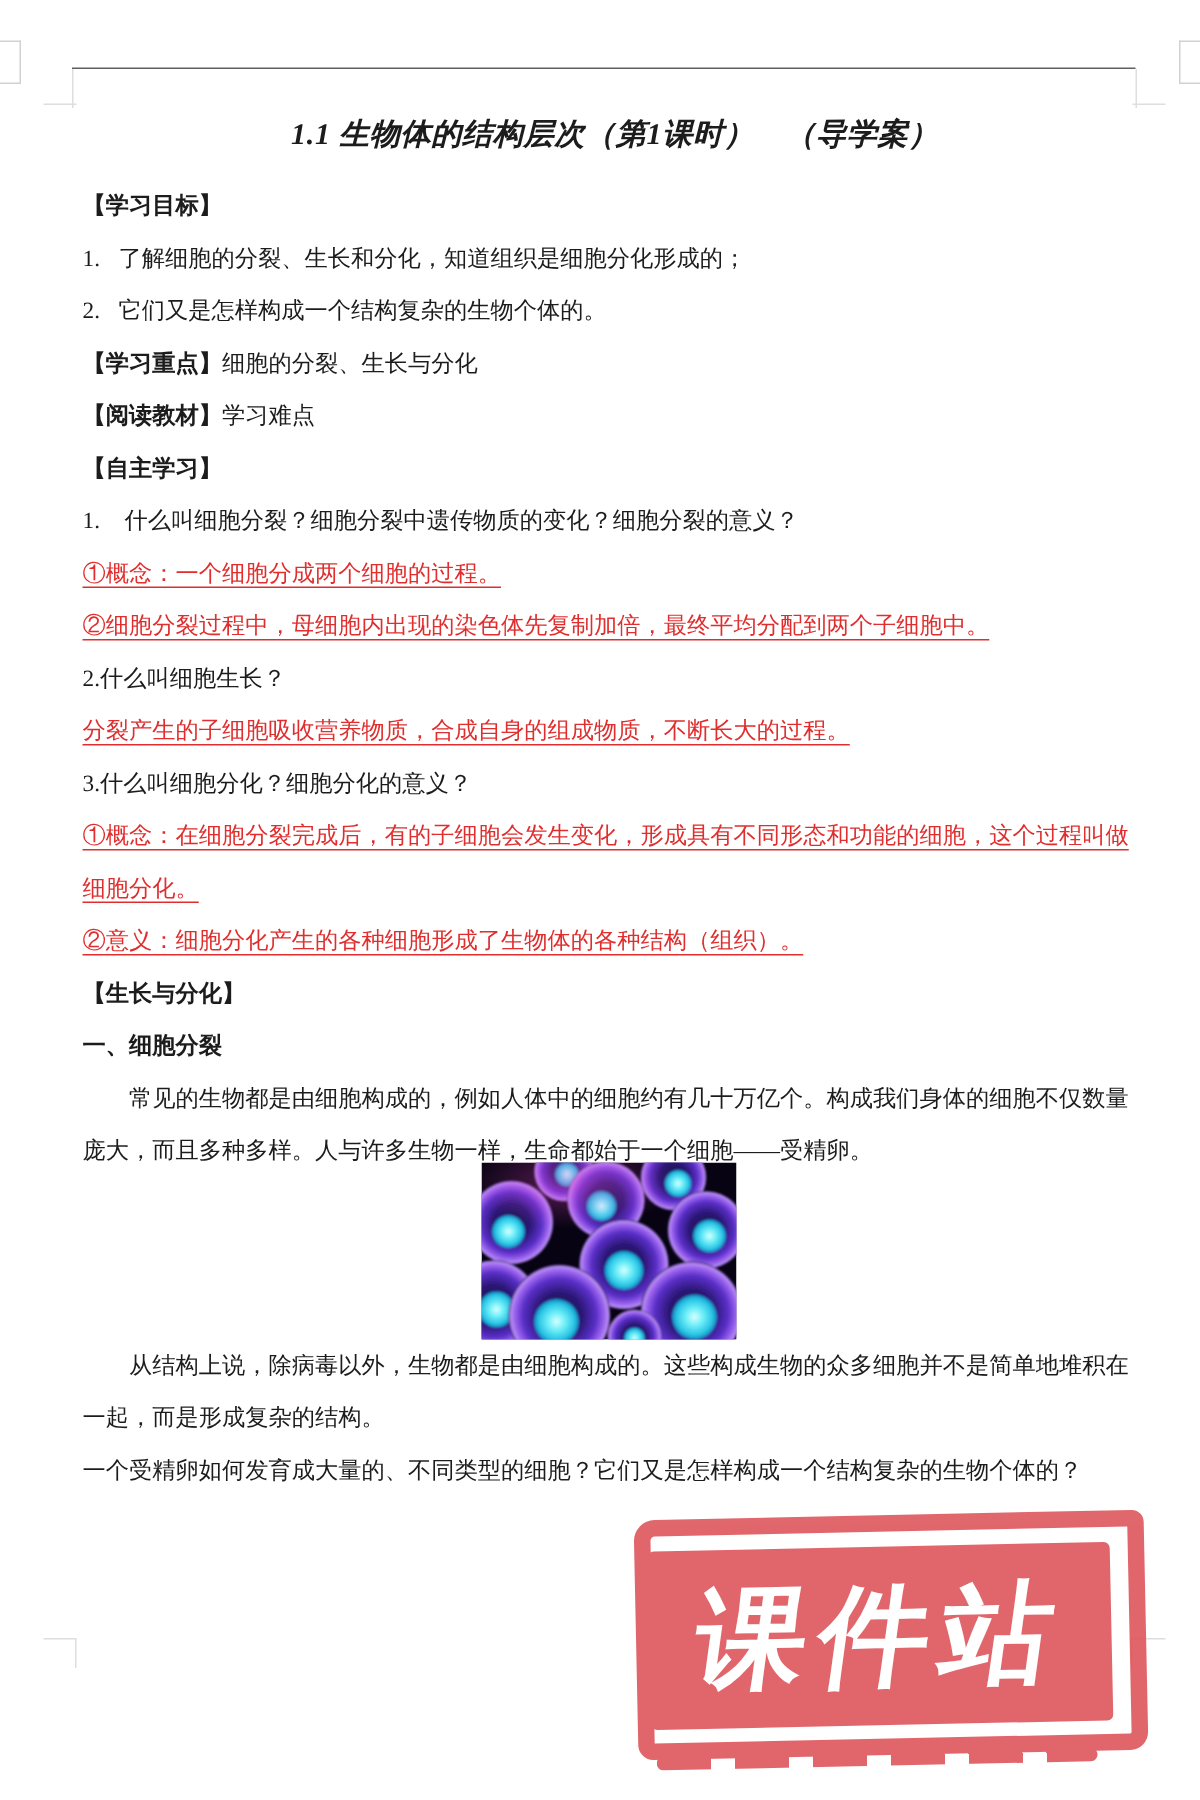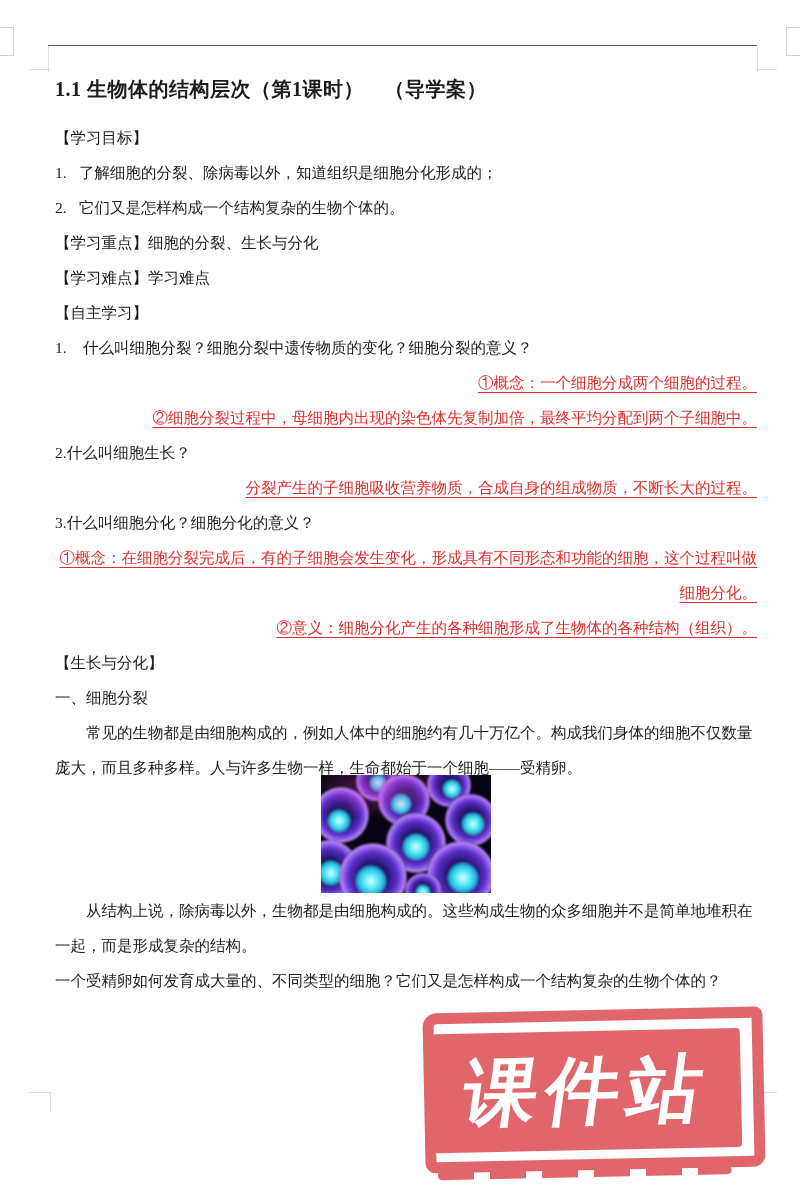--- a/index.html
+++ b/index.html
@@ -4,26 +4,26 @@
 <style>
   html,body{margin:0;padding:0;width:800px;height:1200px;overflow:hidden;background:#ffffff;}
   body{position:relative;font-family:"Liberation Serif","DejaVu Serif",serif;color:#1c1c1c;}
   .page{position:absolute;inset:0;background:#fff;}
   
   .topline{position:absolute;left:48px;top:45px;width:709px;height:1px;background:#5f5f5f;}
   .guide{position:absolute;background:#dedede;}
   .corner-box{position:absolute;top:27px;width:15px;height:27px;border:1px solid #d2d2d2;}
   .corner-box.left{left:-2px;border-left:none;}
   .corner-box.right{right:-2px;border-right:none;}
-  .title{position:absolute;top:76px;left:55px;width:710px;margin:0;text-align:left;
-         font-size:20px;font-weight:bold;letter-spacing:.5px;}
+  .title{position:absolute;top:76px;left:55px;width:710px;margin:0;text-align:center;
+         font-size:20px;font-weight:bold;letter-spacing:.5px;font-style:italic;}
   .doc{position:absolute;top:120px;left:55px;width:702px;font-size:15.5px;line-height:35px;z-index:1;}
   .doc p{margin:0;padding:0;}
-  .bold{font-weight:normal;font-family:"Liberation Sans","DejaVu Sans",sans-serif;}
-  .red{color:#e02e2e;text-decoration:underline;text-underline-offset:4px;text-decoration-thickness:1px;text-align:right;}
+  .bold{font-weight:bold;font-family:"Liberation Sans","DejaVu Sans",sans-serif;}
+  .red{color:#e02e2e;text-decoration:underline;text-underline-offset:4px;text-decoration-thickness:1px;}
   .listitem{padding-left:33px;}
   .listitem .num{display:inline-block;width:24px;}
   .num1{display:inline-block;width:28px;}
   .ind{text-indent:2em;}
   .grp2{margin-top:18px;}
   .figure{height:118px;margin-top:-10px;display:flex;justify-content:center;}
   .figure svg{width:170px;height:118px;display:block;}
   
   .stamp{position:absolute;left:424px;top:1010px;width:340px;height:160px;
          transform:rotate(-1.2deg);opacity:.9;z-index:3;}
@@ -51,27 +51,27 @@
   <div class="guide" style="left:50px;top:1092px;width:1px;height:20px;"></div>
   <div class="guide" style="left:755px;top:1092px;width:22px;height:1px;"></div>
   <div class="guide" style="left:754px;top:1092px;width:1px;height:20px;"></div>
 
   <h1 class="title">1.1 生物体的结构层次（第1课时）　（导学案）</h1>
 
   <div class="doc">
 
     <p class="bold">【学习目标】</p>
 
-    <p class="listitem"><span class="num">1.</span><span>了解细胞的分裂、除病毒以外，知道组织是细胞分化形成的；</span></p>
+    <p class="listitem"><span class="num">1.</span><span>了解细胞的分裂、生长和分化，知道组织是细胞分化形成的；</span></p>
 
     <p class="listitem"><span class="num">2.</span><span>它们又是怎样构成一个结构复杂的生物个体的。</span></p>
 
     <p><span class="bold">【学习重点】</span><span>细胞的分裂、生长与分化</span></p>
 
-    <p><span class="bold">【学习难点】</span><span>学习难点</span></p>
+    <p><span class="bold">【阅读教材】</span><span>学习难点</span></p>
 
     <p class="bold">【自主学习】</p>
 
 
     <p><span class="num1">1.</span><span>什么叫细胞分裂？细胞分裂中遗传物质的变化？细胞分裂的意义？</span></p>
 
     <p class="red">①概念：一个细胞分成两个细胞的过程。</p>
     <p class="red">②细胞分裂过程中，母细胞内出现的染色体先复制加倍，最终平均分配到两个子细胞中。</p>
 
     <p>2.什么叫细胞生长？</p>

